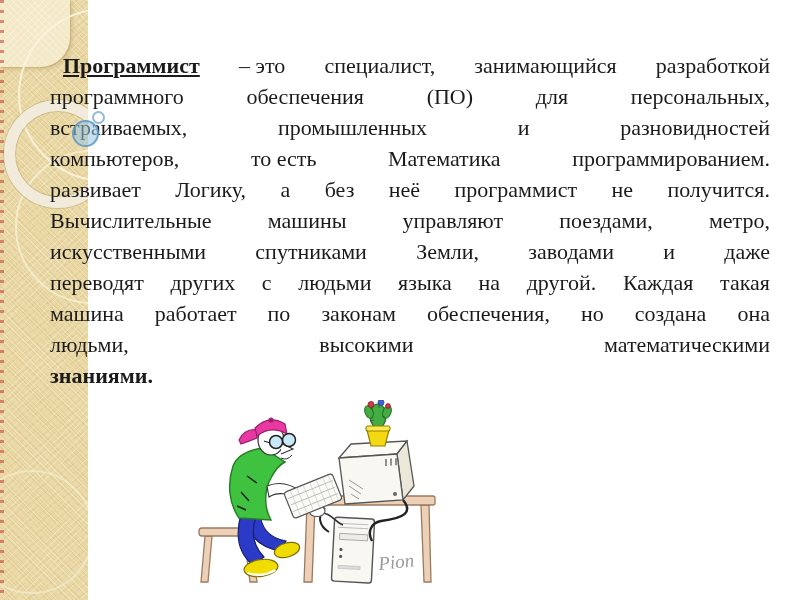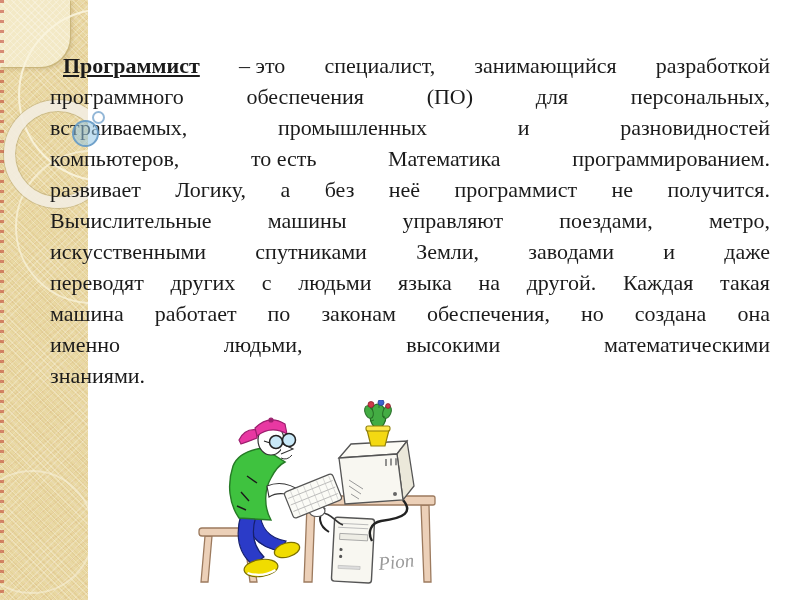--- a/index.html
+++ b/index.html
@@ -45,21 +45,21 @@
   .bluering{
     position:absolute;left:92px;top:111px;width:9px;height:9px;border-radius:50%;
     border:2px solid rgba(120,165,205,.8);z-index:6;background:transparent;
   }
   
   .text-block{
     position:absolute;left:50px;top:50px;width:720px;z-index:3;
     font-size:22px;line-height:31px;color:var(--c-text,#1b1b1b);
   }
   .line{display:flex;justify-content:space-between;white-space:pre;}
-  .line.left{justify-content:flex-start;}
+  .line.left{justify-content:flex-start;font-weight:bold;}
   .line:first-child{padding-left:13px;}
   .term{font-weight:bold;text-decoration:underline;}
   
   .illustration{position:absolute;left:183px;top:400px;z-index:2;}
   .sig{font-family:"Liberation Serif","DejaVu Serif",serif;font-style:italic;font-size:19px;
        fill:var(--c-signature-gray,#9a9a9a);}
 </style>
 </head>
 <body>
 
@@ -80,21 +80,21 @@
   <div id="text-block" class="text-block">
       <div class="line"><span class="term">Программист</span><span>– это</span><span>специалист,</span><span>занимающийся</span><span>разработкой</span></div>
       <div class="line"><span>программного</span><span>обеспечения</span><span>(ПО)</span><span>для</span><span>персональных,</span></div>
       <div class="line"><span>встраиваемых,</span><span>промышленных</span><span>и</span><span>разновидностей</span></div>
       <div class="line"><span>компьютеров,</span><span>то есть</span><span>Математика</span><span>программированием.</span></div>
       <div class="line"><span>развивает</span><span>Логику,</span><span>а</span><span>без</span><span>неё</span><span>программист</span><span>не</span><span>получится.</span></div>
       <div class="line"><span>Вычислительные</span><span>машины</span><span>управляют</span><span>поездами,</span><span>метро,</span></div>
       <div class="line"><span>искусственными</span><span>спутниками</span><span>Земли,</span><span>заводами</span><span>и</span><span>даже</span></div>
       <div class="line"><span>переводят</span><span>других</span><span>с</span><span>людьми</span><span>языка</span><span>на</span><span>другой.</span><span>Каждая</span><span>такая</span></div>
       <div class="line"><span>машина</span><span>работает</span><span>по</span><span>законам</span><span>обеспечения,</span><span>но</span><span>создана</span><span>она</span></div>
-      <div class="line"><span>именно</span><span>людьми,</span><span>высокими</span><span>математическими</span></div>
+      <div class="line"><span>людьми,</span><span>высокими</span><span>математическими</span></div>
       <div class="line left"><span>знаниями.</span></div>
     </div>
 
   <svg class="illustration" width="268" height="192" viewBox="0 0 268 192" xmlns="http://www.w3.org/2000/svg">
 
     <g stroke="#9c7a5e" stroke-width="1.3" fill="var(--c-wood,#ecd0b8)">
       <path d="M22,136 L18,182 L25,182 L29,136 Z"></path>
       <path d="M67,136 L74,182 L67,182 L61,136 Z"></path>
       <rect x="16" y="128" width="62" height="8" rx="3"></rect>
     </g>

